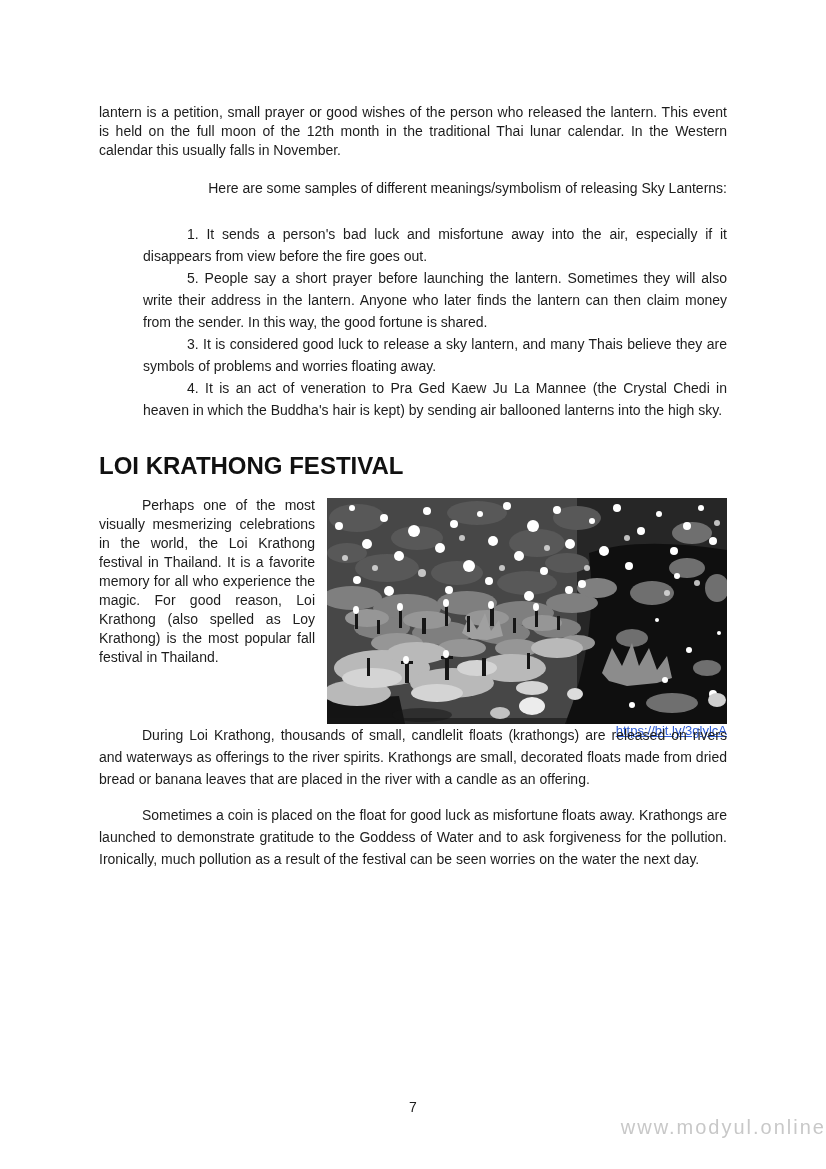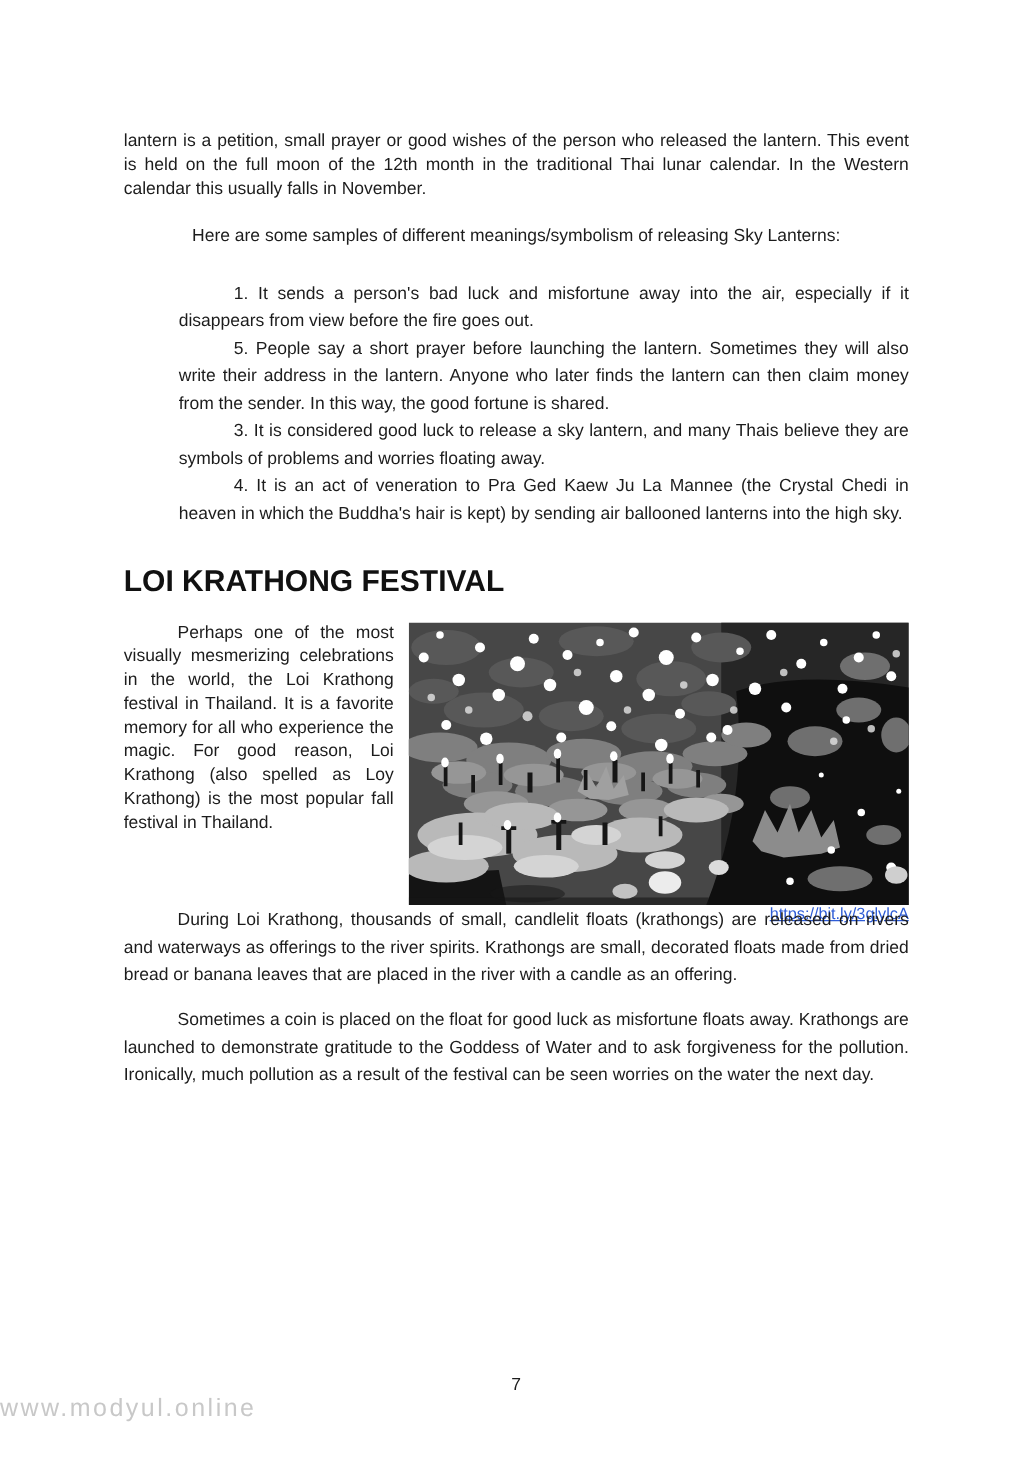--- a/index.html
+++ b/index.html
@@ -15,21 +15,21 @@
     overflow: hidden;
   }
   .para {
     margin: 0;
     font-size: 14px;
     line-height: 19px;
     text-align: justify;
   }
   .intro {
     margin-top: 19px;
-    text-align: center;
+    text-align: right;
   }
   .list { margin-top: 25px; margin-left: 44px; }
   .listitem {
     line-height: 22px;
     text-indent: 44px;
   }
   h1.heading {
     font-size: 24px;
     line-height: 21px;
     margin: 34px 0 0 0;
@@ -75,24 +75,25 @@
     right: 0;
     text-align: center;
     font-size: 14px;
     color: #1c1c1c;
   }
   .watermark {
     position: absolute;
     top: 1116px;
     left: 0;
     right: 0;
-    text-align: left;
+    text-align: right;
     font-size: 20px;
     letter-spacing: 2px;
     font-weight: normal;
+    padding-left: 44px;
   }
 </style>
 </head>
 <body>
 
 <div class="page">
 
   <p class="para">lantern is a petition, small prayer or good wishes of the person who released the lantern. This event is held on the full moon of the 12th month in the traditional Thai lunar calendar. In the Western calendar this usually falls in November.</p>
 
   <p class="para intro">Here are some samples of different meanings/symbolism of releasing Sky Lanterns:</p>

